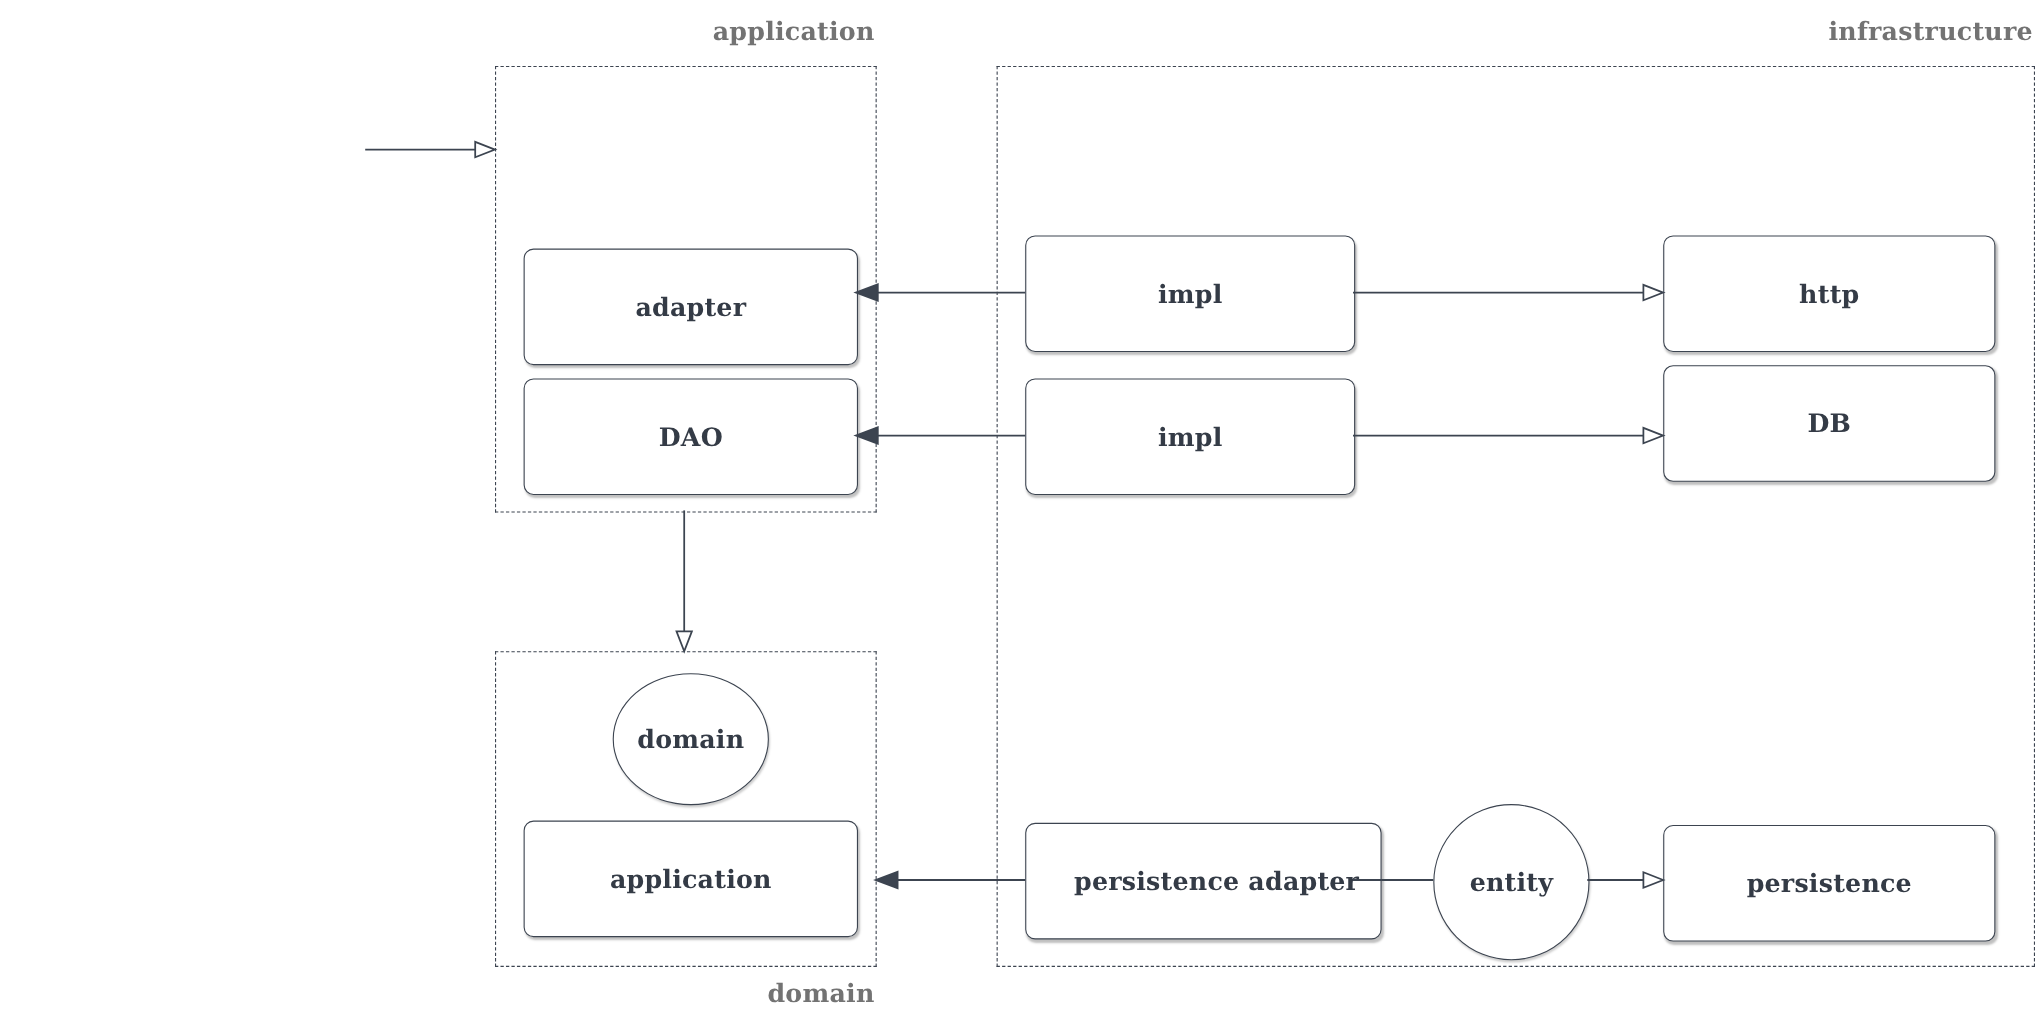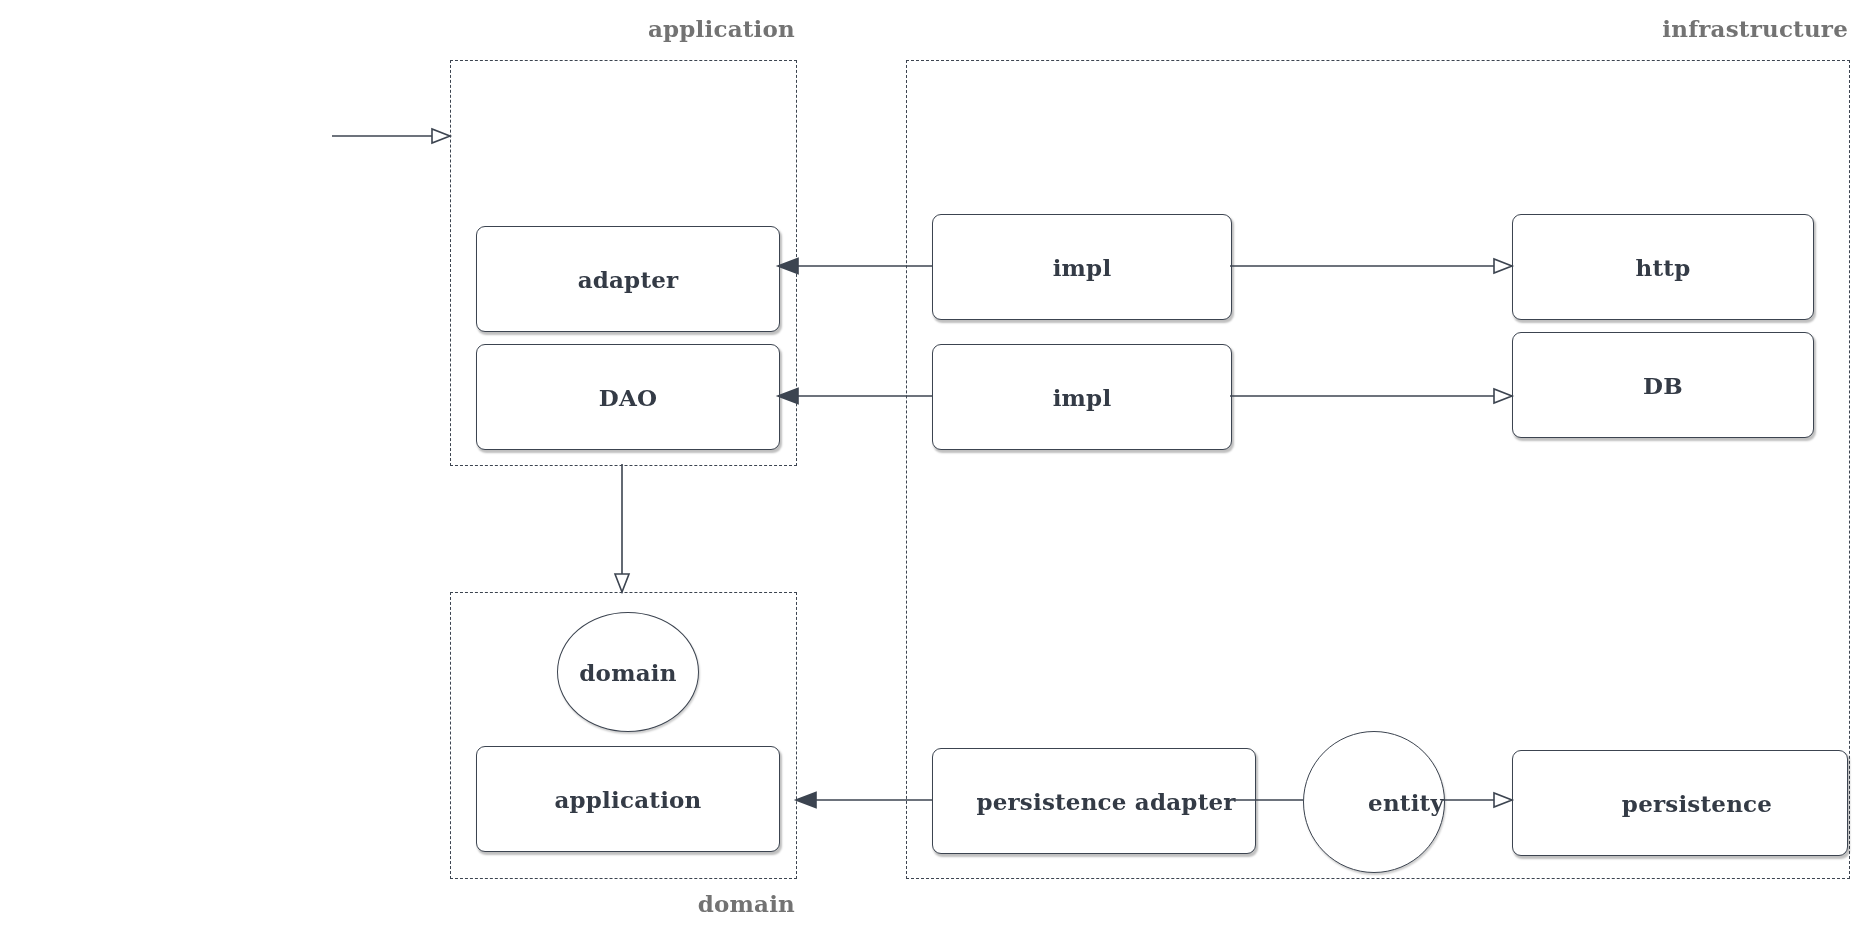--- a/index.html
+++ b/index.html
@@ -98,25 +98,25 @@
   </div>
 
   <div class="node" style="left:476px; top:746px; width:302px; height:104px;">
     <span>application</span>
   </div>
 
   <div class="node" style="left:932px; top:748px; width:298px; height:104px;padding-left:24px;">
     <span>persistence adapter</span>
   </div>
 
-  <div class="node ellipse" style="left:1303px; top:731px; width:140px; height:140px;justify-content:flex-end;">
+  <div class="node ellipse" style="left:1303px; top:731px; width:140px; height:140px;">
     <span>entity</span>
   </div>
 
-  <div class="node" style="left:1512px; top:750px; width:300px; height:104px;padding-left:34px;">
+  <div class="node" style="left:1512px; top:750px; width:300px; height:104px;">
     <span>persistence</span>
   </div>
 
   <svg id="edge-layer">
 
     <g>
       <line x1="332" y1="136" x2="432" y2="136"></line>
       <path class="head-open" d="M450,136 L432,129 L432,143 Z"></path>
     </g>
 

